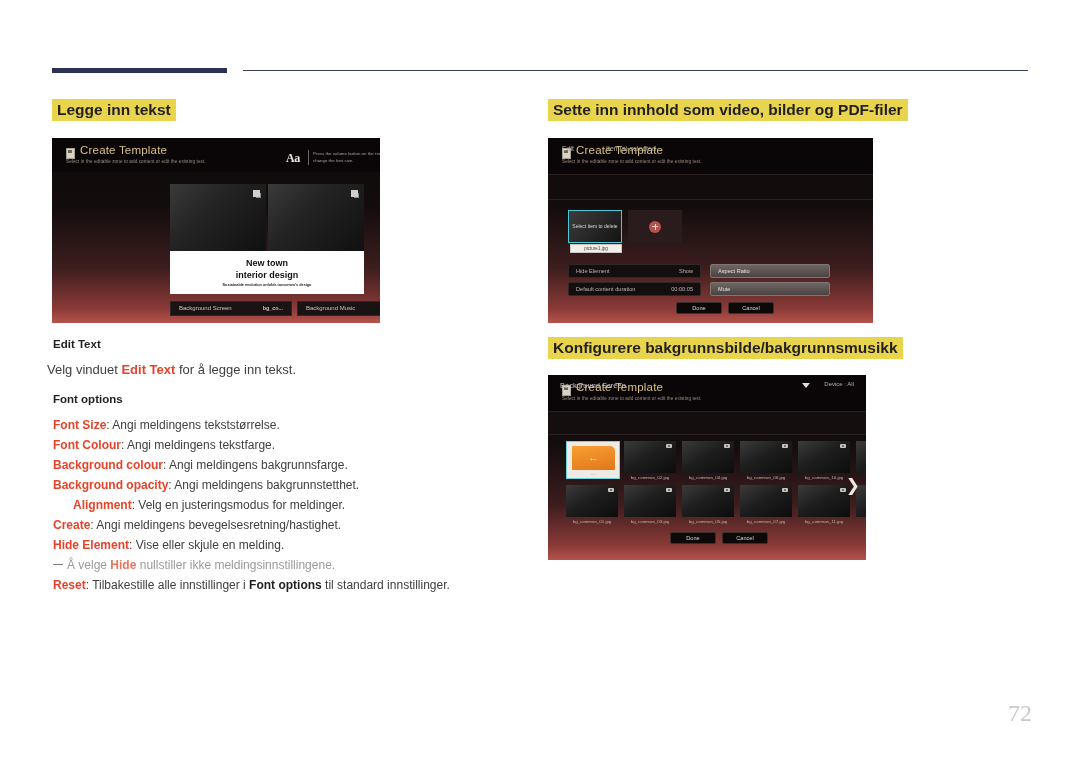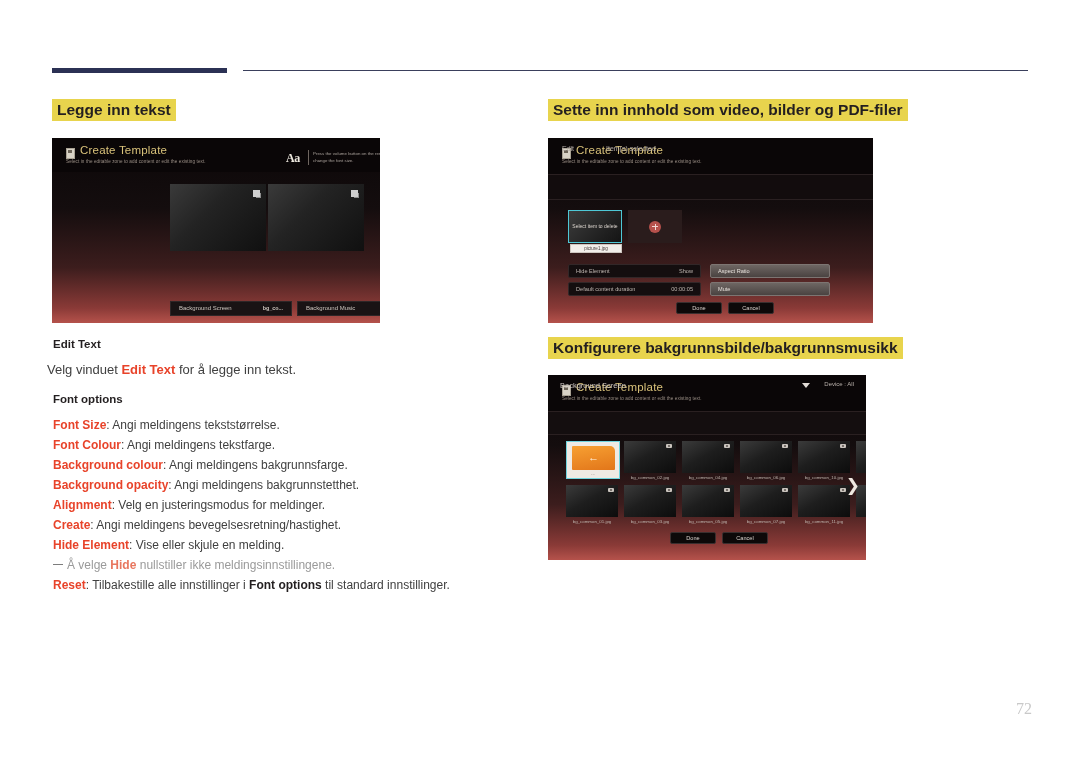--- a/index.html
+++ b/index.html
@@ -414,42 +414,42 @@
   }
   .em { color: #e8432a; font-weight: bold; }
   .em-dark { color: #231f20; font-weight: bold; }
 
   #p-velg { top: 363px; }
   .bullet { position: absolute; left: 53px; font-size: 12px; color: #404040; white-space: nowrap; }
   #b1 { top: 418px; }
   #b2 { top: 438px; }
   #b3 { top: 458px; }
   #b4 { top: 478px; }
-  #b5 { top: 498px; }
+  #b5 { top: 498px; margin-left: 20px; }
   #b6 { top: 518px; }
   #b7 { top: 538px; }
   #b8 { top: 558px; color:#8c8c8c; }
   #b9 { top: 578px; }
   .dash-mark {
     display: inline-block;
     width: 10px;
     border-top: 1.4px solid #7d7d7d;
     vertical-align: middle;
     margin-right: 4px;
     margin-bottom: 2px;
   }
   .muted { color: #9a9a9a; }
   .em-muted { color: #e8765e; font-weight: bold; }
 
   
   #page-num {
     position: absolute;
     right: 48px;
     top: 700px;
-    font-size: 16px;
+    font-size: 24px;
     color: #c9c9c9;
     font-family: "Liberation Serif", serif;
   }
 </style>
 </head>
 <body>
 
 <div class="hdr-rule-left"></div>
 <div class="hdr-rule-right"></div>
 
@@ -466,20 +466,25 @@
   <div class="ct-hint-bar"></div>
   <div class="ct-hint-text">Press the volume button on the remote to change the font size.</div>
 
   <div class="zone" id="zone-a">
     <div class="zone-badge"></div>
   </div>
   <div class="zone" id="zone-b">
     <div class="zone-badge"></div>
   </div>
 
+  <div class="white-zone">
+    <div class="wz-l1">New town</div>
+    <div class="wz-l2">interior design</div>
+    <div class="wz-l3">Sustainable evolution unfolds tomorrow's design</div>
+  </div>
 
   <div class="bottom-bar" id="bar-bgscreen">
     <span class="bar-label">Background Screen</span>
     <span class="bar-value">bg_co...</span>
   </div>
   <div class="bottom-bar" id="bar-bgmusic">
     <span class="bar-label">Background Music</span>
   </div>
 </div>
 

